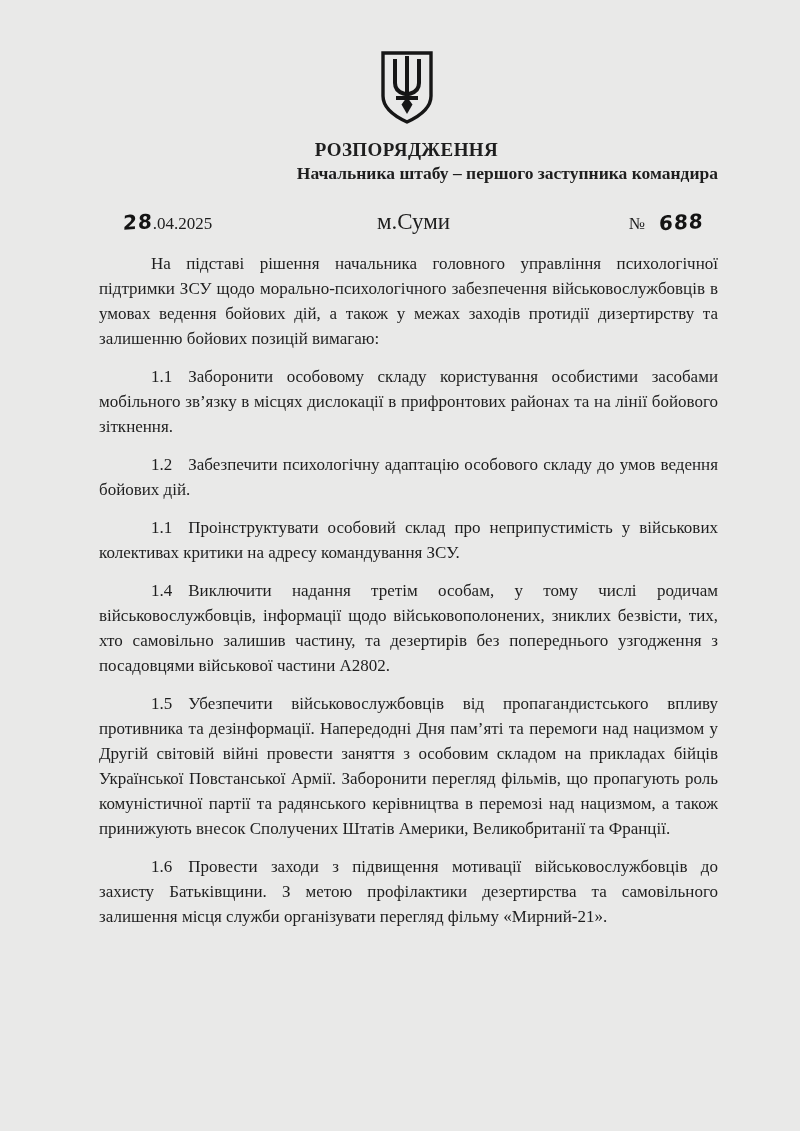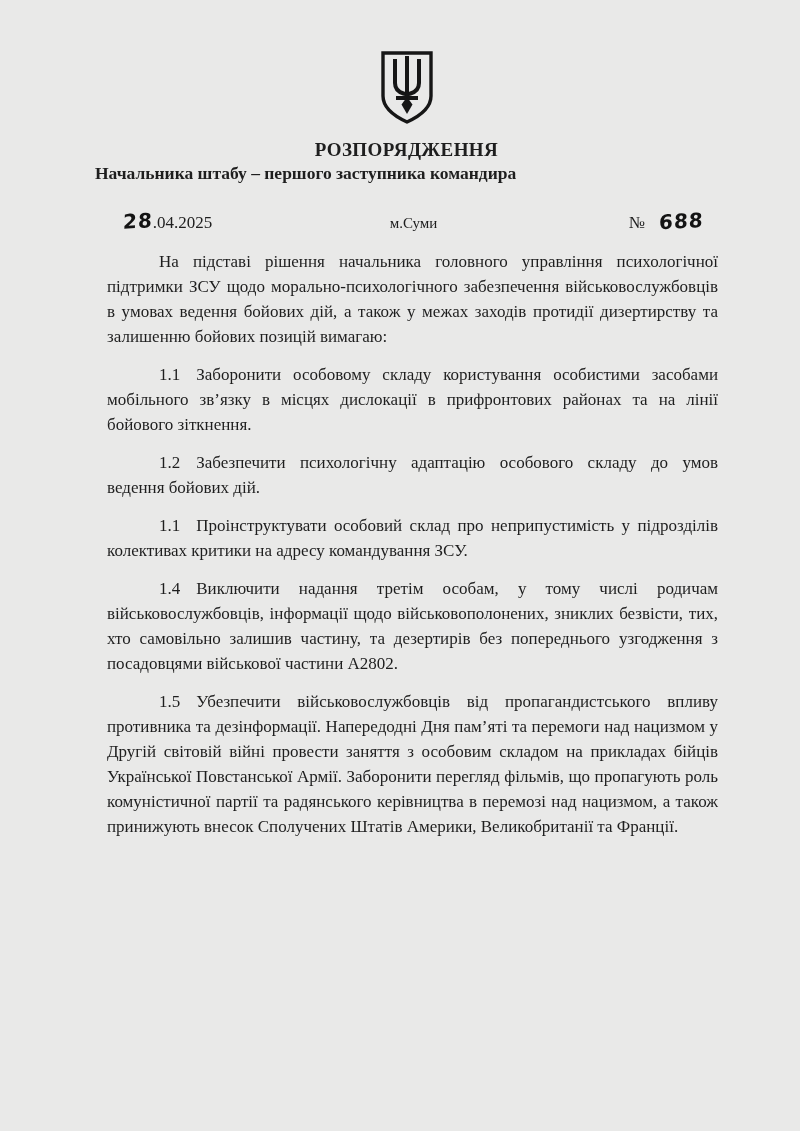--- a/index.html
+++ b/index.html
@@ -23,50 +23,50 @@
   }
   .title {
     text-align:center;
     font-size:19px;
     font-weight:bold;
     letter-spacing:0.4px;
     margin:0;
     line-height:24px;
   }
   .subtitle {
-    text-align:left;
+    text-align:right;
     font-size:17.5px;
     font-weight:bold;
     line-height:23px;
   }
   .meta-row {
     display:flex;
     align-items:baseline;
     margin-top:24px;
   }
   .meta-date { flex:1; padding-left:28px; font-size:17px; white-space:nowrap; }
-  .meta-place { flex:1; text-align:center; font-size:15px; }
+  .meta-place { flex:1; text-align:center; font-size:23px; }
   .meta-number { flex:1; text-align:right; padding-right:14px; font-size:17px; white-space:nowrap; }
   .hand {
     display:inline-block;
     font-family:"DejaVu Sans", sans-serif;
     font-weight:700;
     font-size:20px;
     letter-spacing:1px;
     transform:rotate(-3deg) skewX(-5deg);
     color:#141414;
   }
   .meta-number .hand { margin-left:14px; }
   .body-text {
     margin-top:16px;
     font-size:17px;
     line-height:25px;
     text-align:justify;
   }
-  .para { margin:0 0 13px 12px; text-indent:52px; }
+  .para { margin:0 0 13px 4px; text-indent:52px; }
   .pnum { margin-right:16px; }
   .pnum:empty { display:none; }
 </style>
 </head>
 <body>
 
 <div class="page">
 
   <svg class="emblem" viewBox="0 0 56 76" xmlns="http://www.w3.org/2000/svg">
 
@@ -91,18 +91,19 @@
     <div class="meta-place">м.Суми</div>
     <div class="meta-number">
       <span>№</span><span class="hand">688</span>
     </div>
   </div>
 
   <div class="body-text">
     <p class="para"><span>На підставі рішення начальника головного управління психологічної підтримки ЗСУ щодо морально-психологічного забезпечення військовослужбовців в умовах ведення бойових дій, а також у межах заходів протидії дизертирству та залишенню бойових позицій вимагаю:</span></p>
     <p class="para"><span class="pnum">1.1</span><span>Заборонити особовому складу користування особистими засобами мобільного зв’язку в місцях дислокації в прифронтових районах та на лінії бойового зіткнення.</span></p>
     <p class="para"><span class="pnum">1.2</span><span>Забезпечити психологічну адаптацію особового складу  до умов ведення бойових дій.</span></p>
-    <p class="para"><span class="pnum">1.1</span><span>Проінструктувати особовий склад про неприпустимість у підрозділів колективах критики на адресу командування ЗСУ.</span></p>
+    <p class="para"><span class="pnum">1.1</span><span>Проінструктувати особовий склад про неприпустимість у військових колективах критики на адресу командування ЗСУ.</span></p>
     <p class="para"><span class="pnum">1.4</span><span>Виключити надання третім особам, у тому числі родичам військовослужбовців, інформації щодо військовополонених, зниклих безвісти, тих, хто самовільно залишив частину, та дезертирів без попереднього узгодження з посадовцями військової частини А2802.</span></p>
     <p class="para"><span class="pnum">1.5</span><span>Убезпечити військовослужбовців від пропагандистського впливу противника та дезінформації.  Напередодні Дня пам’яті та перемоги над нацизмом у Другій світовій війні провести заняття з особовим складом на прикладах бійців Української Повстанської Армії. Заборонити перегляд фільмів, що пропагують роль комуністичної партії та радянського керівництва в перемозі над нацизмом, а також принижують внесок Сполучених Штатів Америки, Великобританії та Франції.</span></p>
+    <p class="para"><span class="pnum">1.6</span><span>Провести заходи з підвищення мотивації військовослужбовців до захисту Батьківщини. З метою профілактики дезертирства та самовільного залишення місця служби організувати перегляд фільму «Мирний-21».</span></p>
   </div>
 
 </div>
 
 </body></html>

